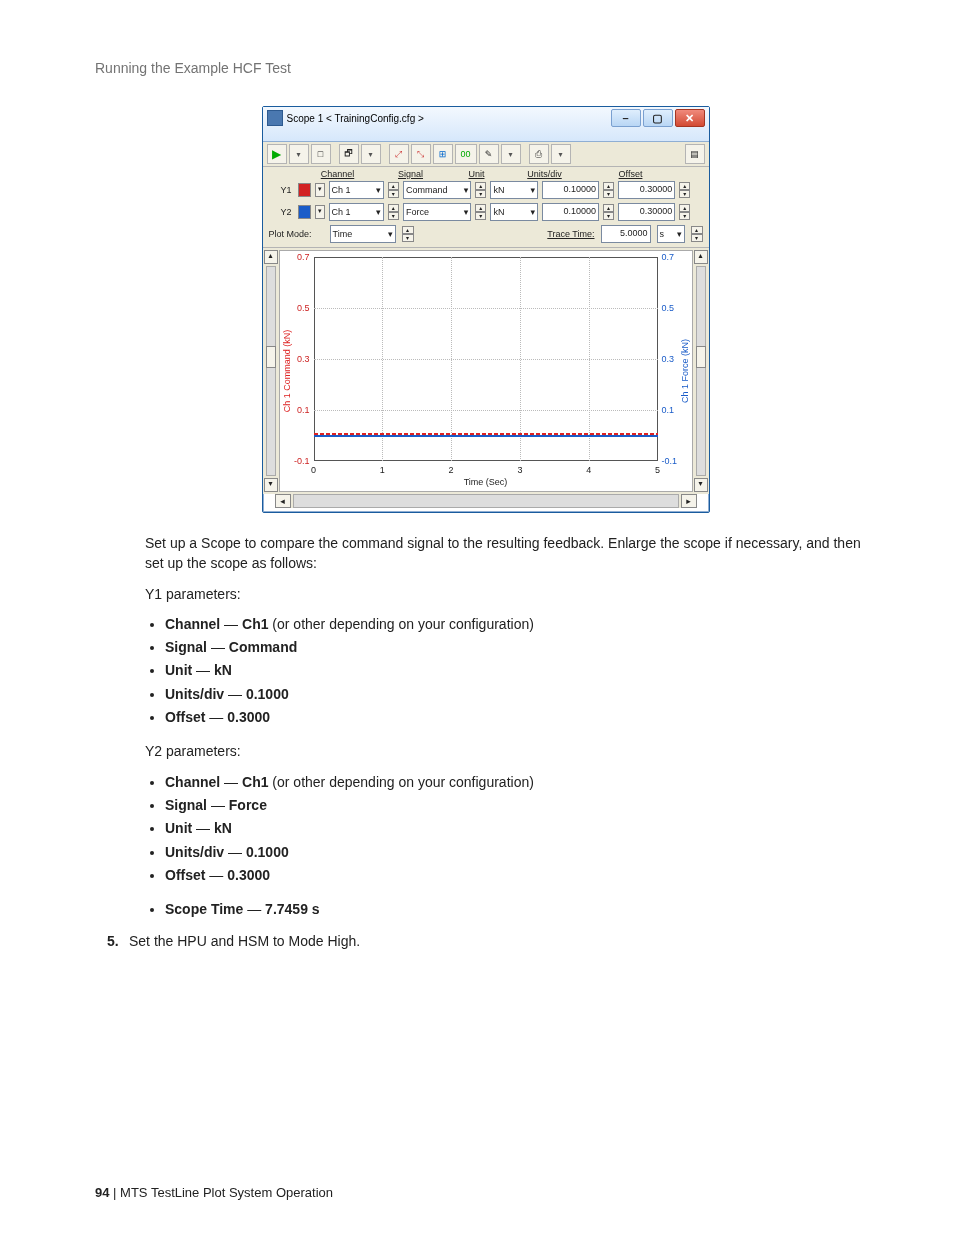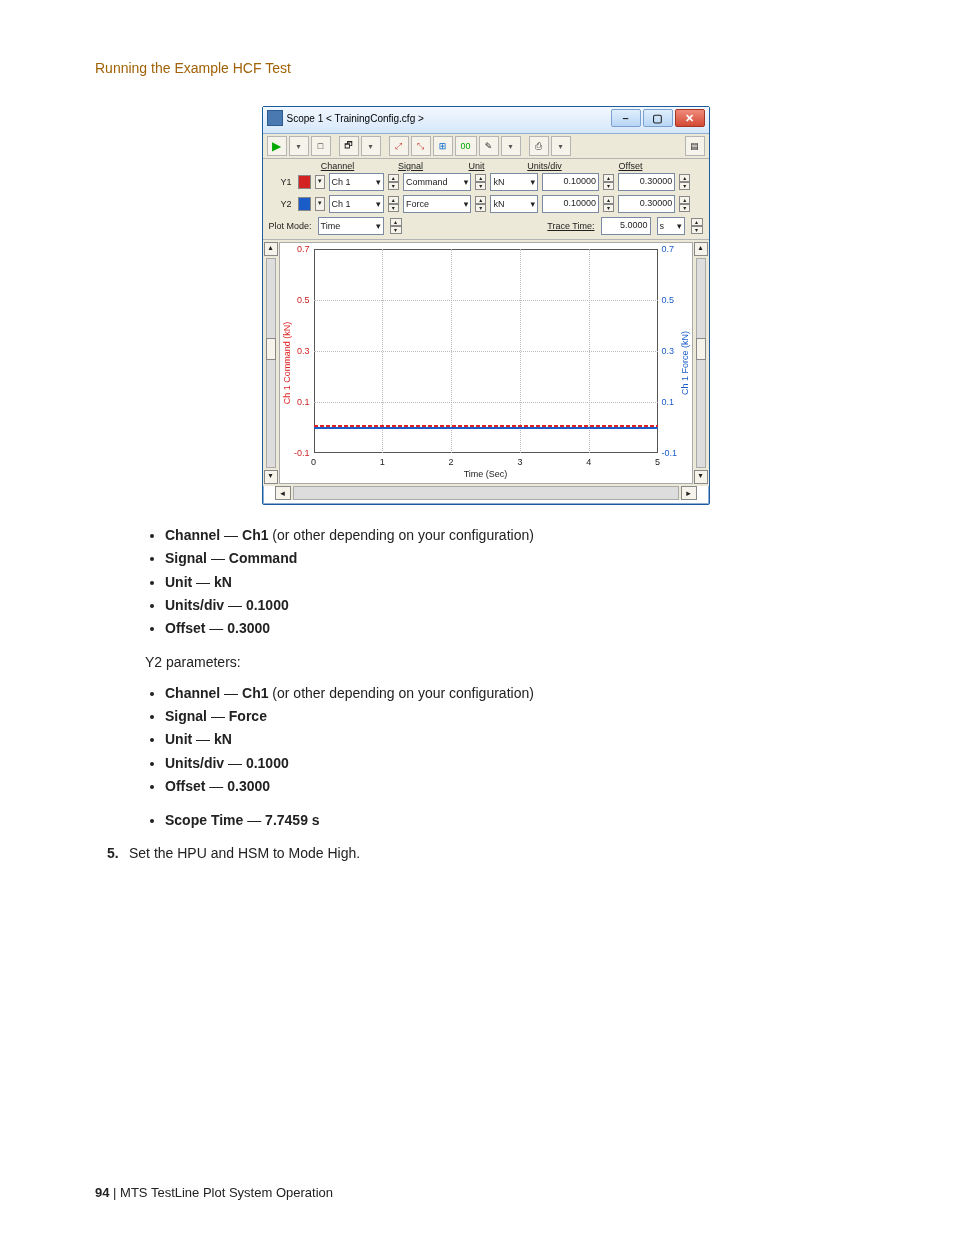--- a/index.html
+++ b/index.html
@@ -8,21 +8,21 @@
     font-family: Arial, Helvetica, sans-serif;
     font-size: 14px;
     color: #222;
     background: #fff;
     width: 954px;
   }
   .page {
     padding: 60px 80px 40px 95px;
   }
   .header-title {
-    color: #a16207;
+    color: #737373;
     font-size: 14px;
     margin-bottom: 30px;
   }
   .scope-fig {
     margin: 0 auto 20px auto;
     width: 446px;
   }
   
   .scope-window {
     width: 446px;
@@ -31,21 +31,21 @@
     background: #fff;
     font-family: Tahoma, sans-serif;
     font-size: 10px;
     box-shadow: 0 0 0 1px #8faed3 inset;
   }
   .titlebar {
     height: 22px;
     background: linear-gradient(#f3f8fe, #d6e7fb);
     display: flex;
     align-items: center;
-    padding: 0 0 4px 4px;
+    padding: 0 0 12px 4px;
     border-bottom: 1px solid #8faed3;
   }
   .titlebar .app-icon {
     width: 14px; height: 14px;
     background: #4a78b0;
     border: 1px solid #2d5a90;
     margin-right: 4px;
     display: inline-block;
   }
   .titlebar .title-text { flex: 1; color: #000; }
@@ -113,21 +113,21 @@
     border:1px solid #7a8aa0; height:16px; background:#fff;
     width:54px; text-align:right; padding:0 2px; line-height:14px;
   }
   .spin { width:12px; height:16px; display:flex; flex-direction:column; }
   .spin div { flex:1; border:1px solid #888; background:#f5f3ea; font-size:6px; text-align:center; line-height:6px;}
   .plot-mode-row {
     display:flex; align-items:center; padding:2px 6px 4px 6px;
     background:#ece9d8; gap:6px; font-size:9px;
     border-bottom:1px solid #b4b4b4;
   }
-  .plot-mode-row .sel-time { width:60px; }
+  .plot-mode-row .sel-time { width:60px;margin-left:12px; }
   .trace-time-label { margin-left:auto;text-decoration:underline; }
   .sel-s { width:22px; }
 
   
   .chart-wrap {
     display:flex;
     background:#ece9d8;
     padding:2px;
   }
   .vslider { width:12px; display:flex; flex-direction:column; align-items:center; }
@@ -383,21 +383,23 @@
       </div>
       <div class="hscroll">
         <div class="arrow">◂</div>
         <div class="track"></div>
         <div class="arrow">▸</div>
       </div>
     </div>
   </div>
 
   <div class="body-text">
-
+    <p>Set up a Scope to compare the command signal to the resulting feedback. Enlarge the scope if necessary, and then set up the scope as follows:</p>
+
+    <p>Y1 parameters:</p>
     <ul class="param-list">
       <li><b>Channel</b><span> — </span><b>Ch1</b><span> (or other depending on your configuration)</span></li>
       <li><b>Signal</b><span> — </span><b>Command</b></li>
       <li><b>Unit</b><span> — </span><b>kN</b></li>
       <li><b>Units/div</b><span> — </span><b>0.1000</b></li>
       <li><b>Offset</b><span> — </span><b>0.3000</b></li>
     </ul>
 
     <p>Y2 parameters:</p>
     <ul class="param-list">

